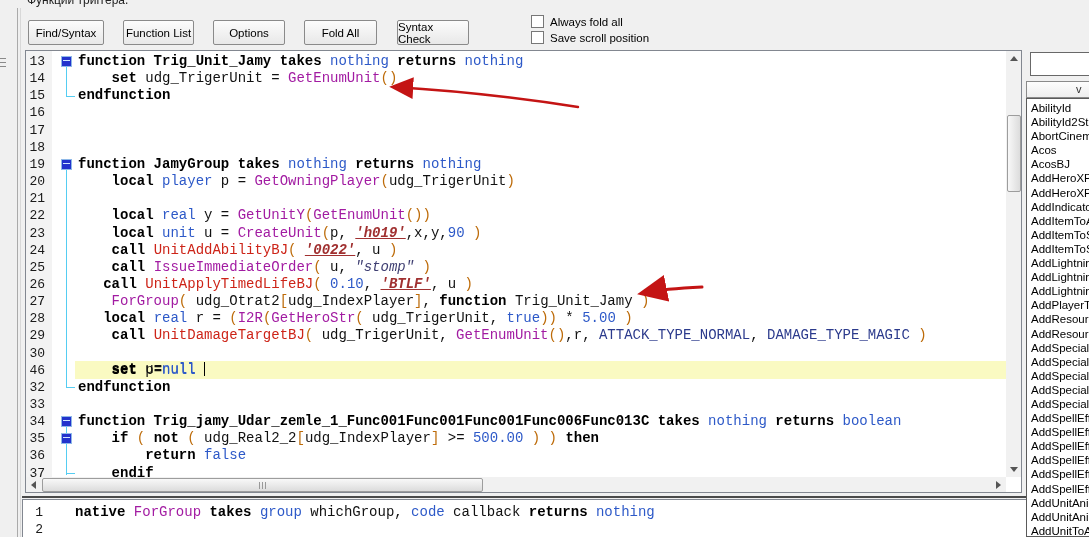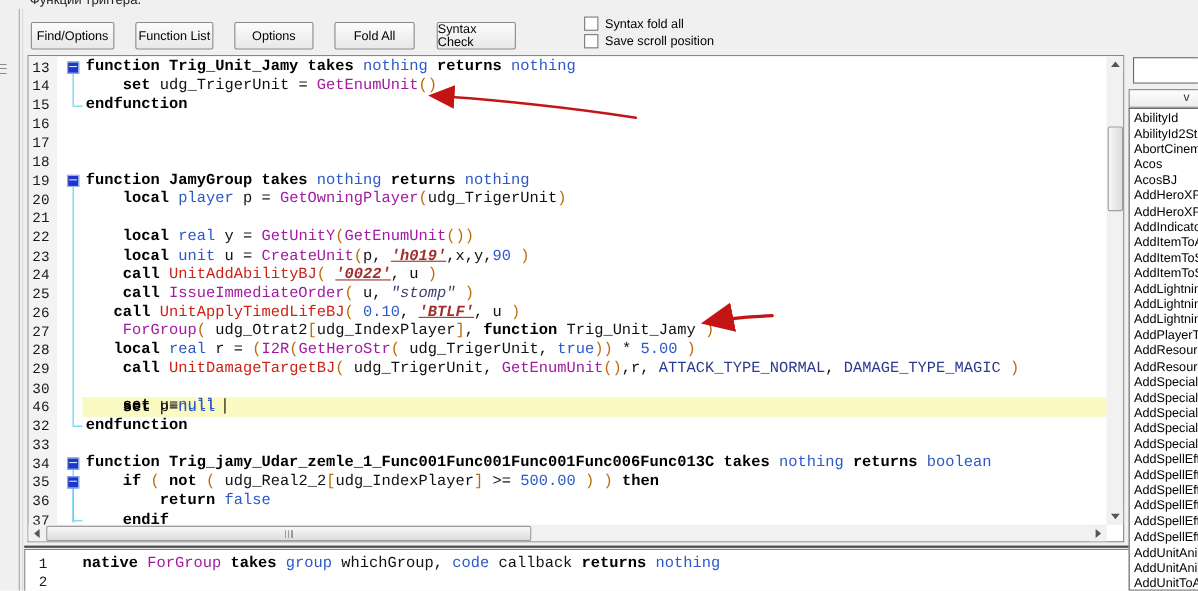--- a/index.html
+++ b/index.html
@@ -82,29 +82,29 @@
 </style>
 </head>
 <body>
 
 <div class="panel-title">Функции триггера.</div>
 
 <div class="left-vline1"></div>
 <div class="left-vline2"></div>
 <div class="left-grip"></div>
 
-<div class="btn" style="left:28px;width:74px;">Find/Options</div>
+<div class="btn" style="left:28px;width:74px;">Find/Syntax</div>
 <div class="btn" style="left:123px;width:69px;">Function List</div>
 <div class="btn" style="left:213px;width:70px;">Options</div>
 <div class="btn" style="left:304px;width:71px;">Fold All</div>
 <div class="btn" style="left:397px;width:70px;">Syntax Check</div>
 
 <div class="cbrow" style="left:531px;top:15px;">
   <span class="cbbox"></span>
-  <span>Syntax fold all</span>
+  <span>Always fold all</span>
 </div>
 <div class="cbrow" style="left:531px;top:31px;">
   <span class="cbbox"></span>
   <span>Save scroll position</span>
 </div>
 
 <div class="editor">
   <div class="ed-inner" id="edcontent">
     <div class="gutterbg"></div>
   <div class="gnum" style="top: 2px;">13</div>

